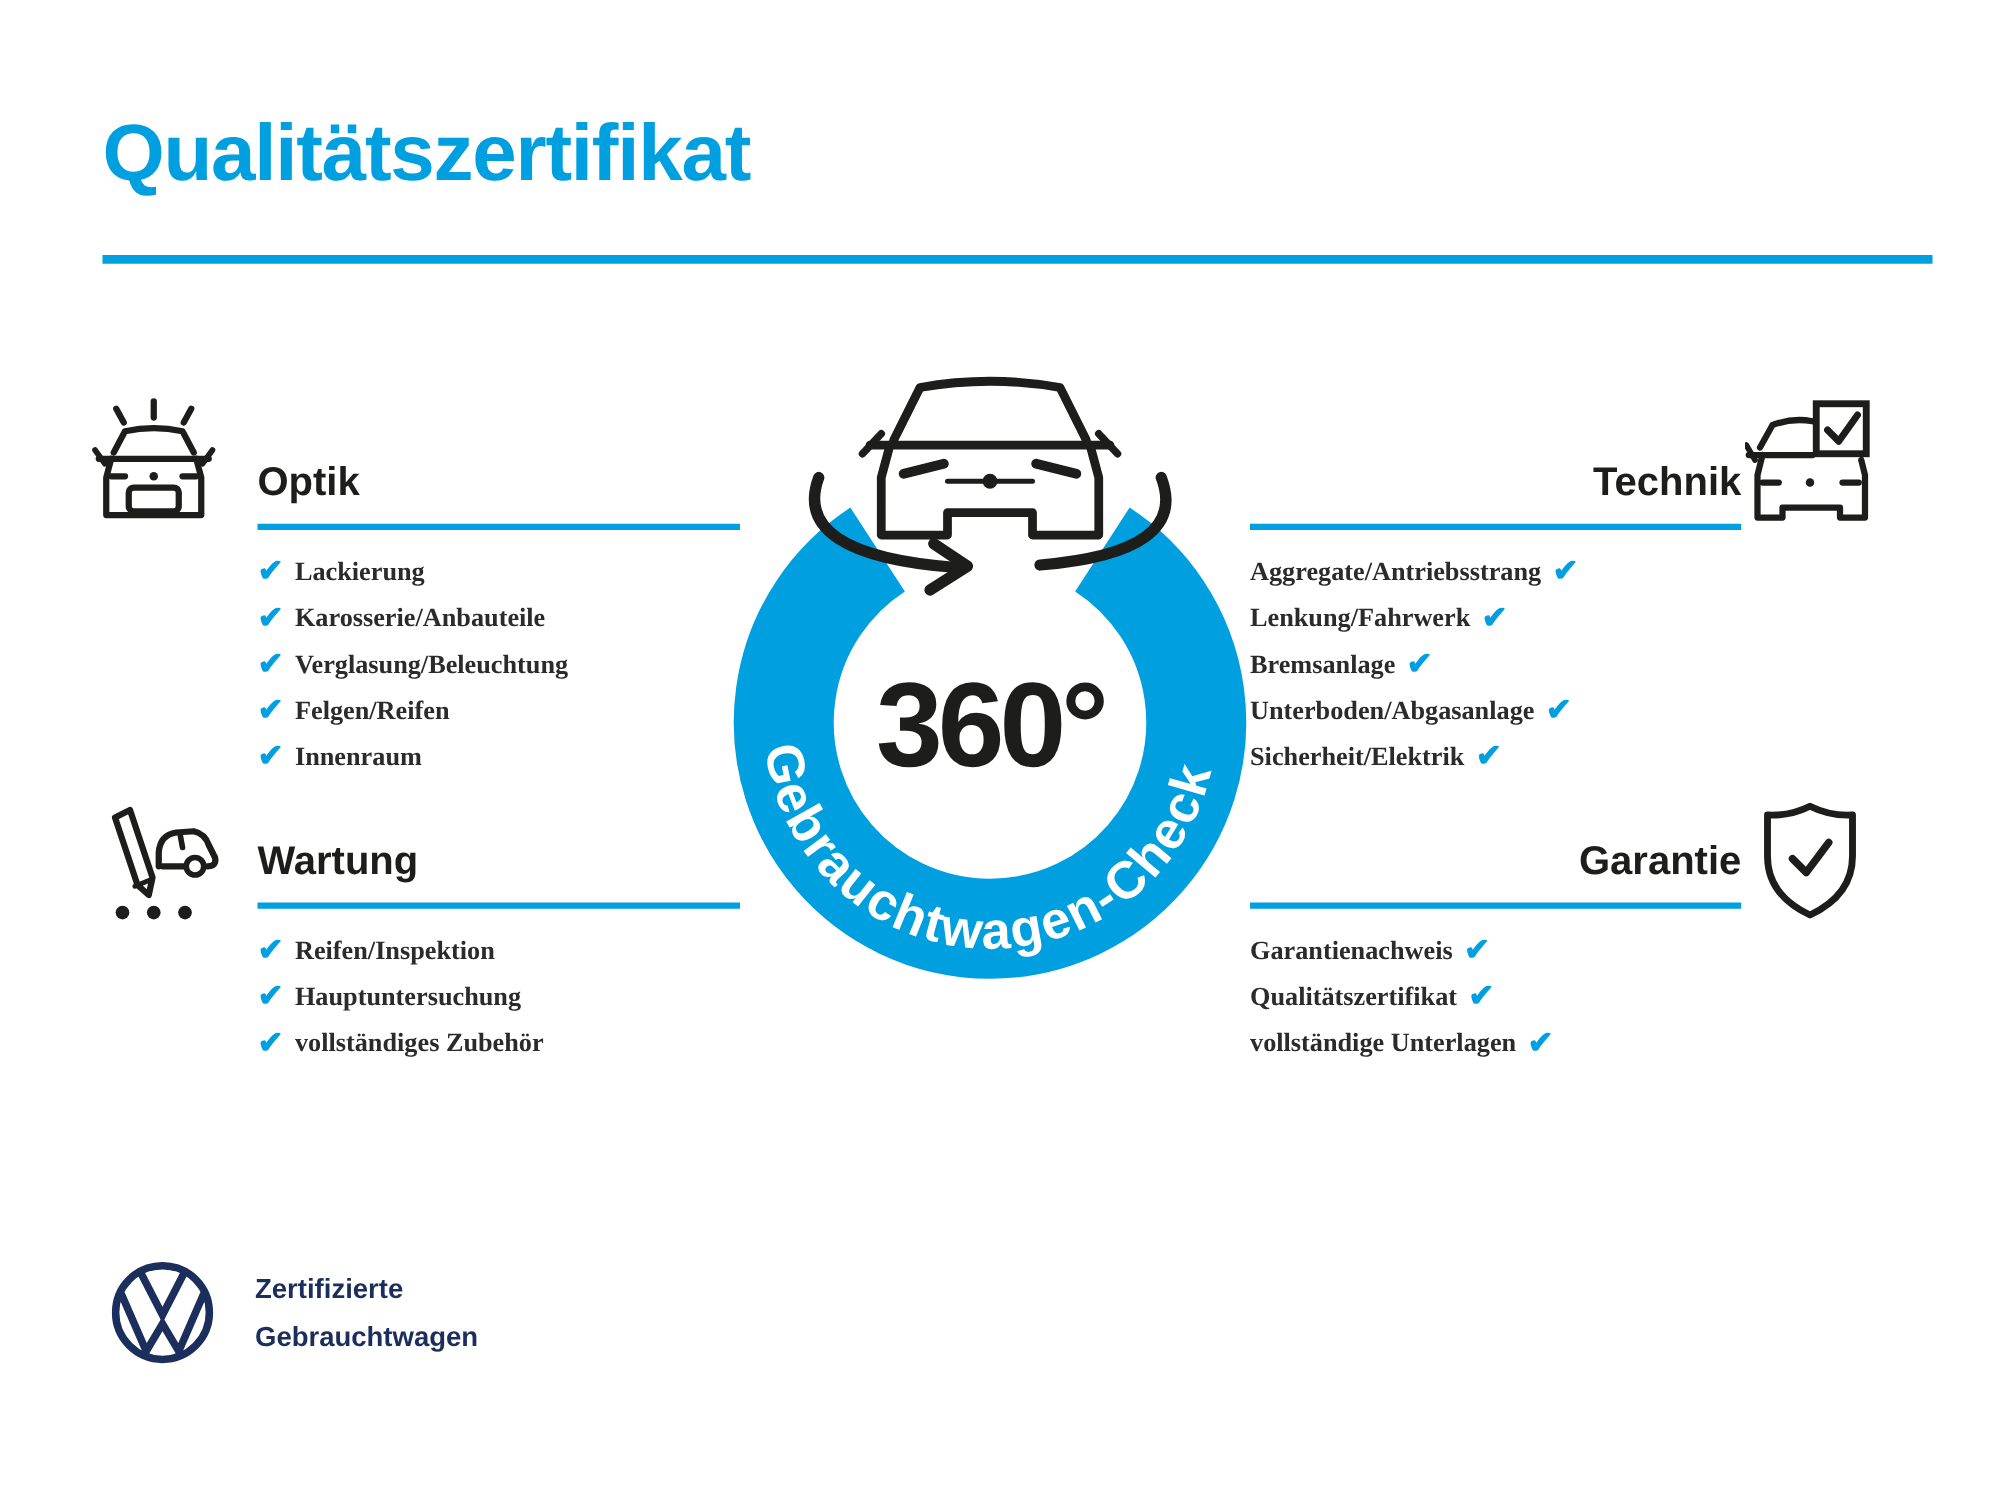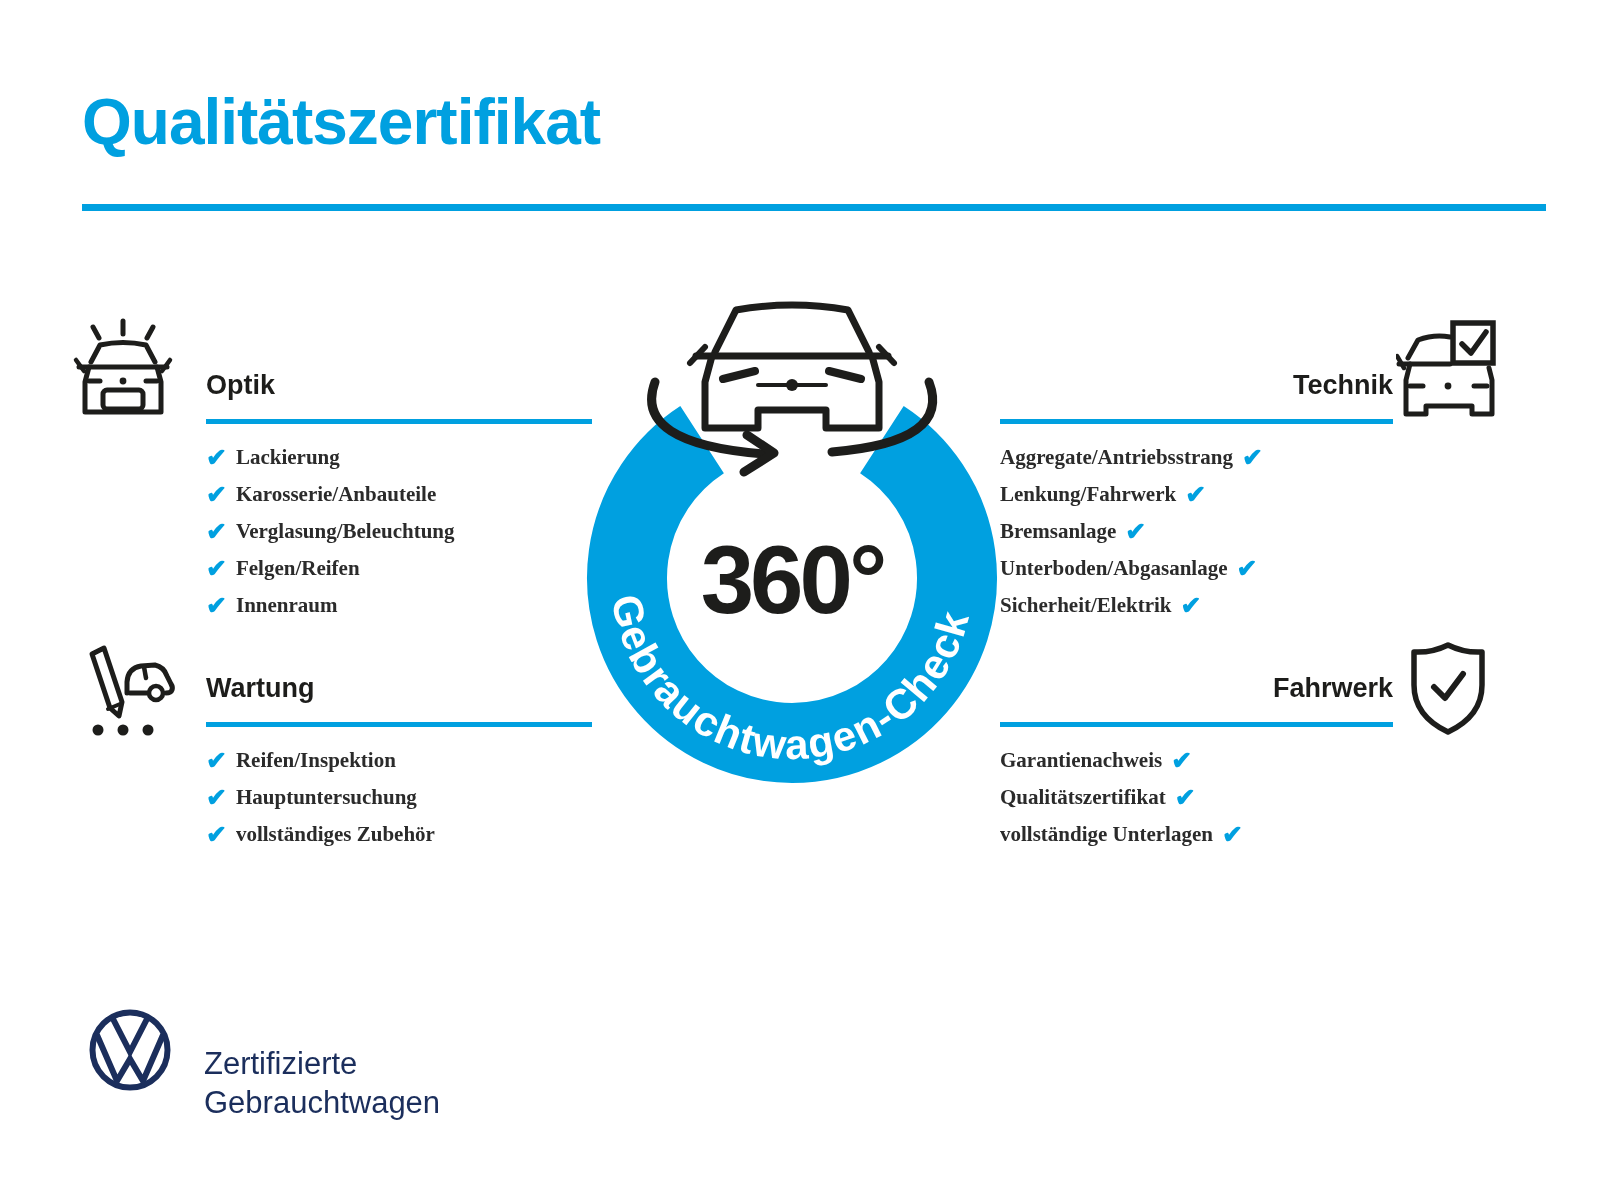--- a/index.html
+++ b/index.html
@@ -20,37 +20,37 @@
   }
   .main-divider{
     position:absolute;left:82px;top:204px;width:1464px;height:7px;
     background:var(--accent);
   }
   .sec{position:absolute;}
   #sec-optik{left:206px;top:365px;width:386px;}
   #sec-wartung{left:206px;top:668px;width:386px;}
   #sec-technik{left:1000px;top:365px;width:393px;text-align:right;}
   #sec-garantie{left:1000px;top:668px;width:393px;text-align:right;}
-  .sec-title{font-size:27px;font-weight:bold;color:var(--ink);line-height:40px;}
+  .sec-title{font-size:32px;font-weight:bold;color:var(--ink);line-height:40px;}
   .sec-underline{height:5px;background:var(--accent);margin-top:14px;}
   .sec-items{margin-top:15px;}
   .row{display:flex;align-items:center;height:37px;gap:9px;}
   .sec.right .row{justify-content:flex-start;}
   .lbl{font-size:21px;font-weight:bold;color:var(--itemink);white-space:nowrap;font-family:Liberation Serif, serif;}
   .chk{font-size:25px;line-height:25px;color:var(--accent);font-weight:bold;}
   .icon{position:absolute;}
   #icon-optik{left:72px;top:318px;}
   #icon-wartung{left:78px;top:640px;}
   #icon-technik{left:1396px;top:316px;}
   #icon-garantie{left:1406px;top:640px;}
   #badge{position:absolute;left:558px;top:282px;}
   #vw-logo{position:absolute;left:86px;top:1006px;}
   .footer-text{
     position:absolute;left:204px;top:1011px;
-    font-size:31px;line-height:39px;font-weight:normal;color:var(--navy);margin-top:33px;
+    font-size:22px;line-height:39px;font-weight:bold;color:var(--navy);
   }
   .stroke{fill:none;stroke:var(--ink);stroke-linecap:round;stroke-linejoin:round;}
 </style>
 </head>
 <body>
 
 <div id="canvas">
 
   <h1 id="title">Qualitätszertifikat</h1>
   <div class="main-divider"></div>
@@ -195,21 +195,21 @@
           <span class="chk">✔</span>
         </div>
         <div class="row">
           <span class="lbl">Sicherheit/Elektrik</span>
           <span class="chk">✔</span>
         </div>
       </div>
   </section>
 
   <section class="sec right" id="sec-garantie">
-    <div class="sec-title">Fahrwerk</div>
+    <div class="sec-title">Garantie</div>
     <div class="sec-underline"></div>
     <div class="sec-items">
         <div class="row">
           <span class="lbl">Garantienachweis</span>
           <span class="chk">✔</span>
         </div>
         <div class="row">
           <span class="lbl">Qualitätszertifikat</span>
           <span class="chk">✔</span>
         </div>

